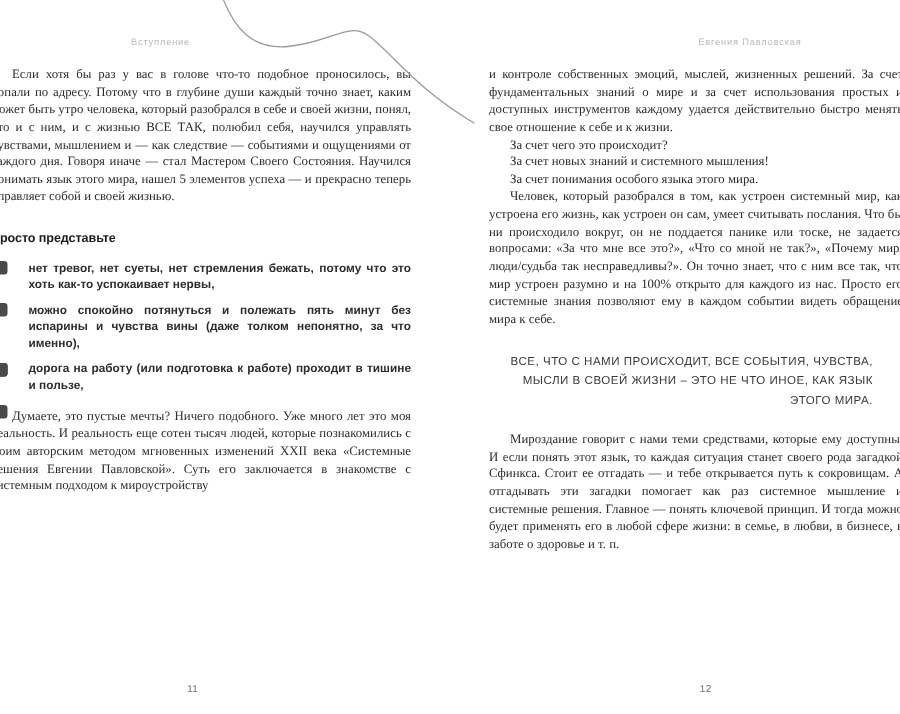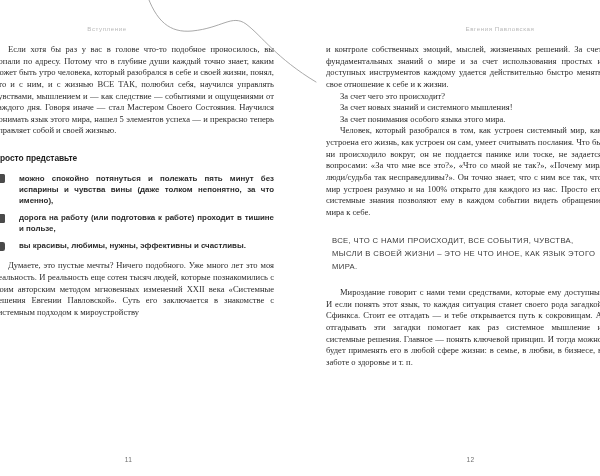--- a/index.html
+++ b/index.html
@@ -110,22 +110,22 @@
     background: #4a4a4a;
   }
 
   
   .pullquote {
     font-family: "Liberation Sans", "DejaVu Sans", sans-serif;
     font-size: 7.7px;
     line-height: 12.6px;
     letter-spacing: 0.35px;
     color: #3a3a3a;
-    text-align: left;
-    margin: 17px 6px 14px 6px;
+    text-align: right;
+    margin: 17px 20px 14px 6px;
   }
 
   
   .folio {
     position: absolute;
     bottom: 13px;
     font-family: "Liberation Sans", "DejaVu Sans", sans-serif;
     font-size: 6.6px;
     color: #6e6e6e;
     letter-spacing: 0.3px;
@@ -144,38 +144,38 @@
 
     <div class="col col-left">
 
       <p class="body">Если хотя бы раз у вас в голове что-то подобное проносилось, вы попали по адресу. Потому что в глубине души каждый точно знает, каким может быть утро человека, который разобрался в себе и своей жизни, понял, что и с ним, и с жизнью ВСЕ ТАК, полюбил себя, научился управлять чувствами, мышлением и — как следствие — событиями и ощущениями от каждого дня. Говоря иначе — стал Мастером Своего Состояния. Научился понимать язык этого мира, нашел 5 элементов успеха — и прекрасно теперь управляет собой и своей жизнью.</p>
 
       <div class="subhead">Просто представьте</div>
 
       <ul class="bullets">
         <li>
           <span class="sq"></span>
+          <span>нет тревог, нет суеты, нет стремления бежать, потому что это хоть как-то успокаивает нервы,</span>
         </li>
         <li>
           <span class="sq"></span>
           <span>можно спокойно потянуться и полежать пять минут без испарины и чувства вины (даже толком непонятно, за что именно),</span>
         </li>
         <li>
           <span class="sq"></span>
         </li>
         <li>
           <span class="sq"></span>
         </li>
         <li>
           <span class="sq"></span>
           <span>дорога на работу (или подготовка к работе) проходит в тишине и пользе,</span>
         </li>
         <li>
           <span class="sq"></span>
-          <span>вы красивы, любимы, нужны, эффективны и счастливы.</span>
         </li>
       </ul>
 
       <p class="body gap">Думаете, это пустые мечты? Ничего подобного. Уже много лет это моя реальность. И реальность еще сотен тысяч людей, которые познакомились с моим авторским методом мгновенных изменений XXII века «Системные решения Евгении Павловской». Суть его заключается в знакомстве с системным подходом к мироустройству</p>
     </div>
 
     <div class="folio folio-left">11</div>
   </div>
 
   <div class="page page-right">

